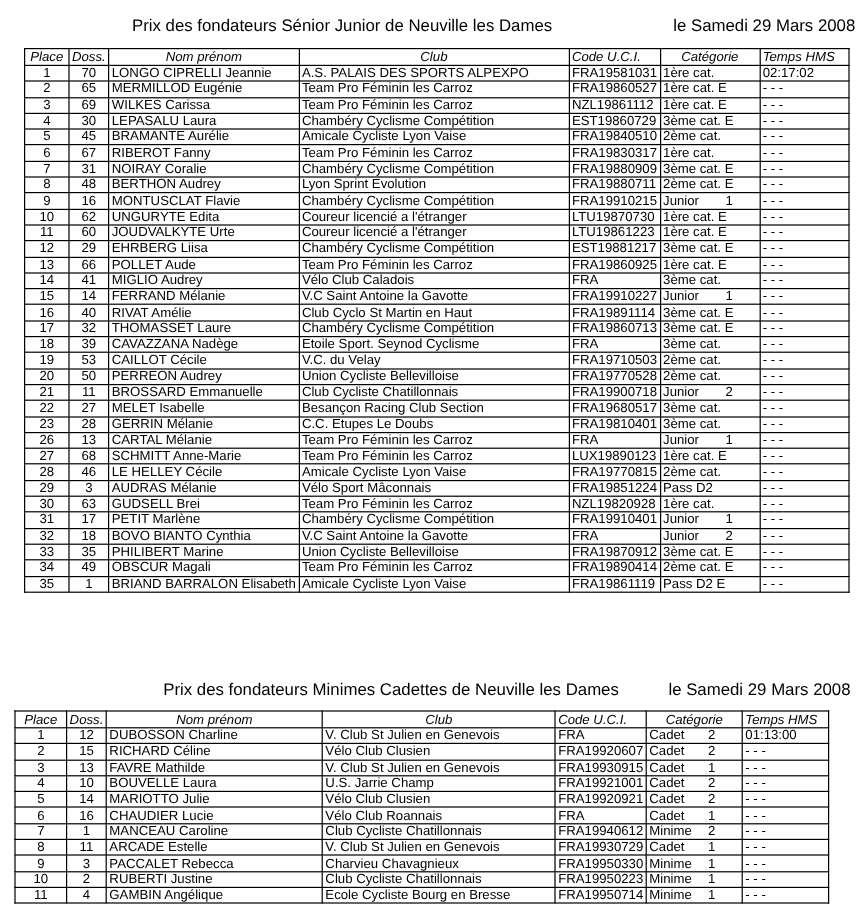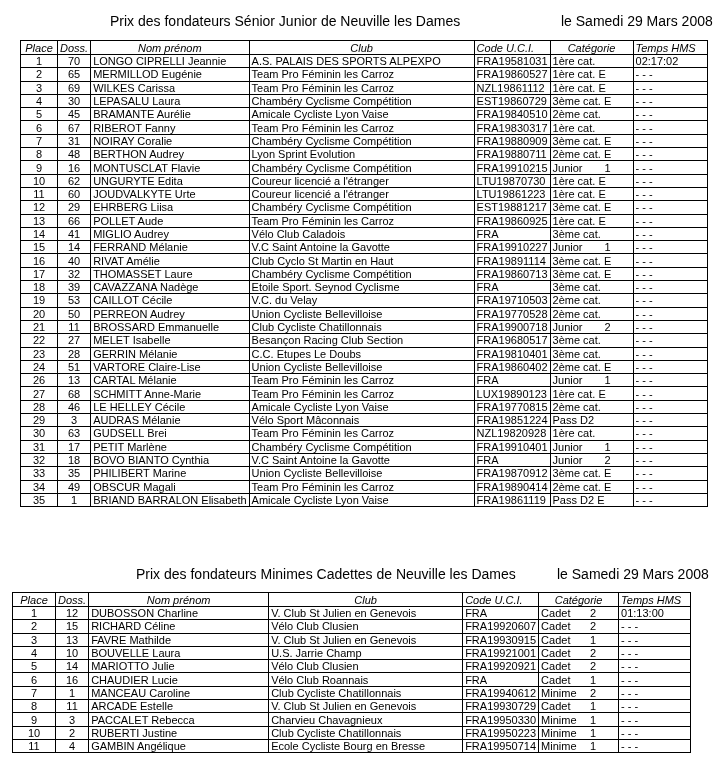--- a/index.html
+++ b/index.html
@@ -246,29 +246,20 @@
       <tr>
         <td class="c">23</td>
         <td class="c">28</td>
         <td>GERRIN Mélanie</td>
         <td>C.C. Etupes Le Doubs</td>
         <td>FRA19810401</td>
         <td class="cat"><span>3ème cat.</span><span class="catnum"></span></td>
         <td>- - -</td>
       </tr>
       <tr>
-        <td class="c">24</td>
-        <td class="c">51</td>
-        <td>VARTORE Claire-Lise</td>
-        <td>Union Cycliste Bellevilloise</td>
-        <td>FRA19860402</td>
-        <td class="cat"><span>2ème cat. E</span><span class="catnum"></span></td>
-        <td>- - -</td>
-      </tr>
-      <tr>
         <td class="c">26</td>
         <td class="c">13</td>
         <td>CARTAL Mélanie</td>
         <td>Team Pro Féminin les Carroz</td>
         <td>FRA</td>
         <td class="cat"><span>Junior</span><span class="catnum">1</span></td>
         <td>- - -</td>
       </tr>
       <tr>
         <td class="c">27</td>

